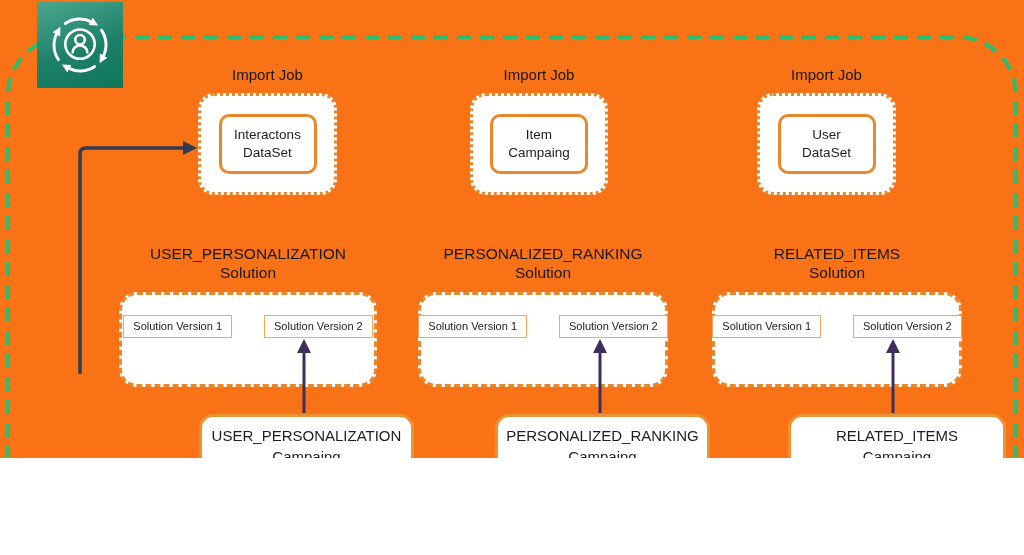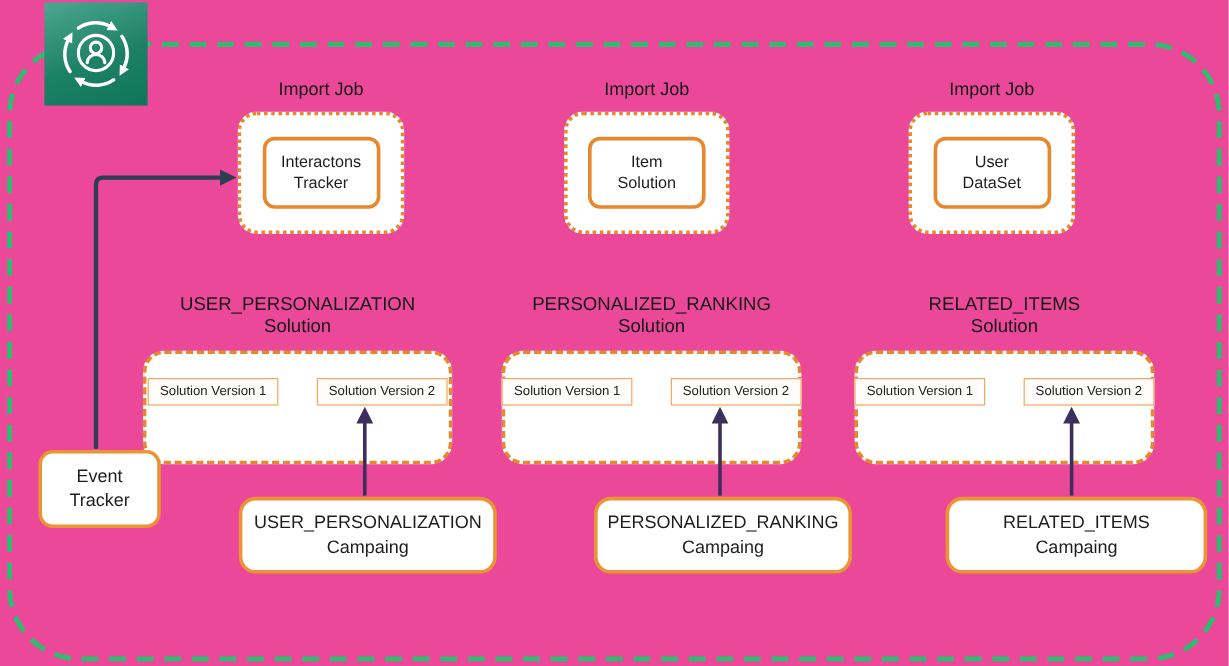--- a/index.html
+++ b/index.html
@@ -1,18 +1,18 @@
 <!DOCTYPE html>
 <html><head>
 <meta charset="utf-8">
 <style>
   html,body { margin:0; padding:0; background:#ffffff; }
   #canvas {
-    position:relative; width:1024px; height:555px; overflow:hidden;
-    background:#ec4899; font-family:"Liberation Sans", sans-serif; color:#1d1d1d;
+    position:relative; width:1024px; height:458px; overflow:hidden;
+    background:#f97316; font-family:"Liberation Sans", sans-serif; color:#1d1d1d;
   }
   svg.layer { position:absolute; left:0; top:0; width:1024px; height:555px; pointer-events:none; }
   .pre { white-space:pre-line; }
 
   
   .service-icon {
     position:absolute; left:37px; top:2px; width:86px; height:86px;
     background:linear-gradient(160deg,#4ca78e 0%, #1d8168 55%, #0f7659 100%);
     display:flex; align-items:center; justify-content:center; z-index:4;
   }
@@ -96,28 +96,28 @@
           <path d="M19,61 A30,30 0 0 1 17.5,30" marker-end="url(#ah-white)"></path>
         </g>
       </g>
     </svg>
   </div>
 
   <div class="import-group ig-1">
     <div class="import-title">Import Job</div>
     <div class="dotted-box">
       <div class="dataset-box pre">Interactons
-Tracker</div>
+DataSet</div>
     </div>
   </div>
   <div class="import-group ig-2">
     <div class="import-title">Import Job</div>
     <div class="dotted-box">
       <div class="dataset-box pre">Item
-Solution</div>
+Campaing</div>
     </div>
   </div>
   <div class="import-group ig-3">
     <div class="import-title">Import Job</div>
     <div class="dotted-box">
       <div class="dataset-box pre">User
 DataSet</div>
     </div>
   </div>
 
@@ -139,22 +139,20 @@
   </div>
   <div class="solution-group sg-3">
     <div class="solution-title pre">RELATED_ITEMS
 Solution</div>
     <div class="dashed-box">
       <div class="version-chip">Solution Version 1</div>
       <div class="version-chip">Solution Version 2</div>
     </div>
   </div>
 
-  <div class="event-tracker pre">Event
-Tracker</div>
 
   <div class="campaign cp-1 pre">USER_PERSONALIZATION
 Campaing</div>
   <div class="campaign cp-2 pre">PERSONALIZED_RANKING
 Campaing</div>
   <div class="campaign cp-3 pre">RELATED_ITEMS
 Campaing</div>
 
   <svg class="layer z-arrows" viewBox="0 0 1024 555">
     <defs>

